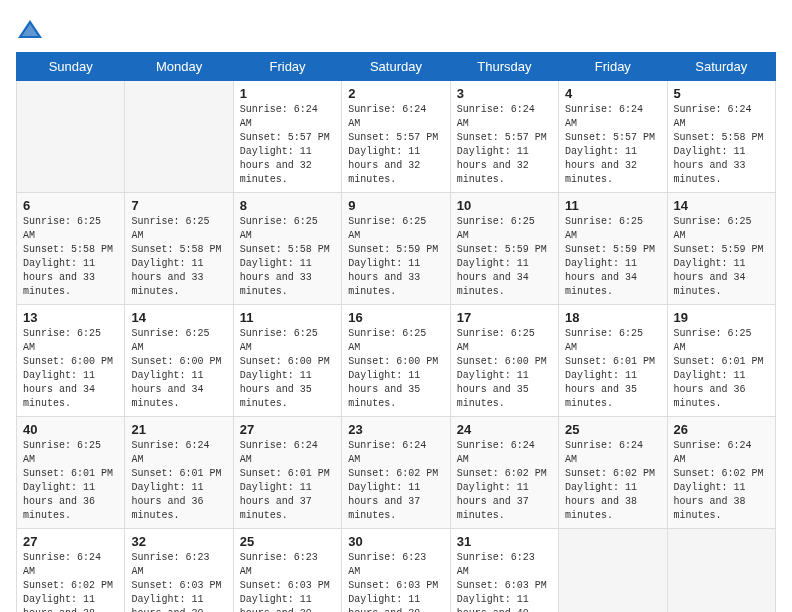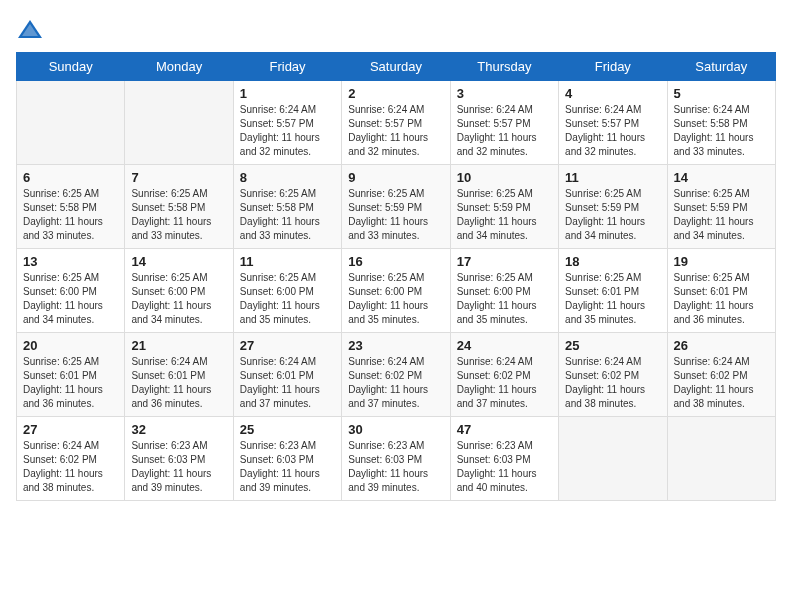--- a/index.html
+++ b/index.html
@@ -82,20 +82,21 @@
     .day-num {
       font-size: 13px;
       font-weight: bold;
       display: block;
       margin-bottom: 2px;
     }
     .day-info {
       font-size: 10px;
       color: #333;
       line-height: 1.4;
+      font-family: Liberation Mono, monospace;
     }
     .empty-cell {
       background: #f5f5f5 !important;
     }
   </style>
 </head>
 <body>
 
 <div class="header">
   <div class="logo">
@@ -244,21 +245,21 @@
         </td>
         <td>
           <span class="day-num">19</span>
           <div class="day-info" style="white-space: pre-line;">Sunrise: 6:25 AM
 Sunset: 6:01 PM
 Daylight: 11 hours and 36 minutes.</div>
         </td>
       </tr>
       <tr>
         <td>
-          <span class="day-num">20</span>
+          <span class="day-num">40</span>
           <div class="day-info" style="white-space: pre-line;">Sunrise: 6:25 AM
 Sunset: 6:01 PM
 Daylight: 11 hours and 36 minutes.</div>
         </td>
         <td>
           <span class="day-num">21</span>
           <div class="day-info" style="white-space: pre-line;">Sunrise: 6:24 AM
 Sunset: 6:01 PM
 Daylight: 11 hours and 36 minutes.</div>
         </td>
@@ -312,21 +313,21 @@
 Sunset: 6:03 PM
 Daylight: 11 hours and 39 minutes.</div>
         </td>
         <td>
           <span class="day-num">30</span>
           <div class="day-info" style="white-space: pre-line;">Sunrise: 6:23 AM
 Sunset: 6:03 PM
 Daylight: 11 hours and 39 minutes.</div>
         </td>
         <td>
-          <span class="day-num">47</span>
+          <span class="day-num">31</span>
           <div class="day-info" style="white-space: pre-line;">Sunrise: 6:23 AM
 Sunset: 6:03 PM
 Daylight: 11 hours and 40 minutes.</div>
         </td>
         <td class="empty-cell"></td>
         <td class="empty-cell"></td>
       </tr>
     </tbody>
 </table>
 

